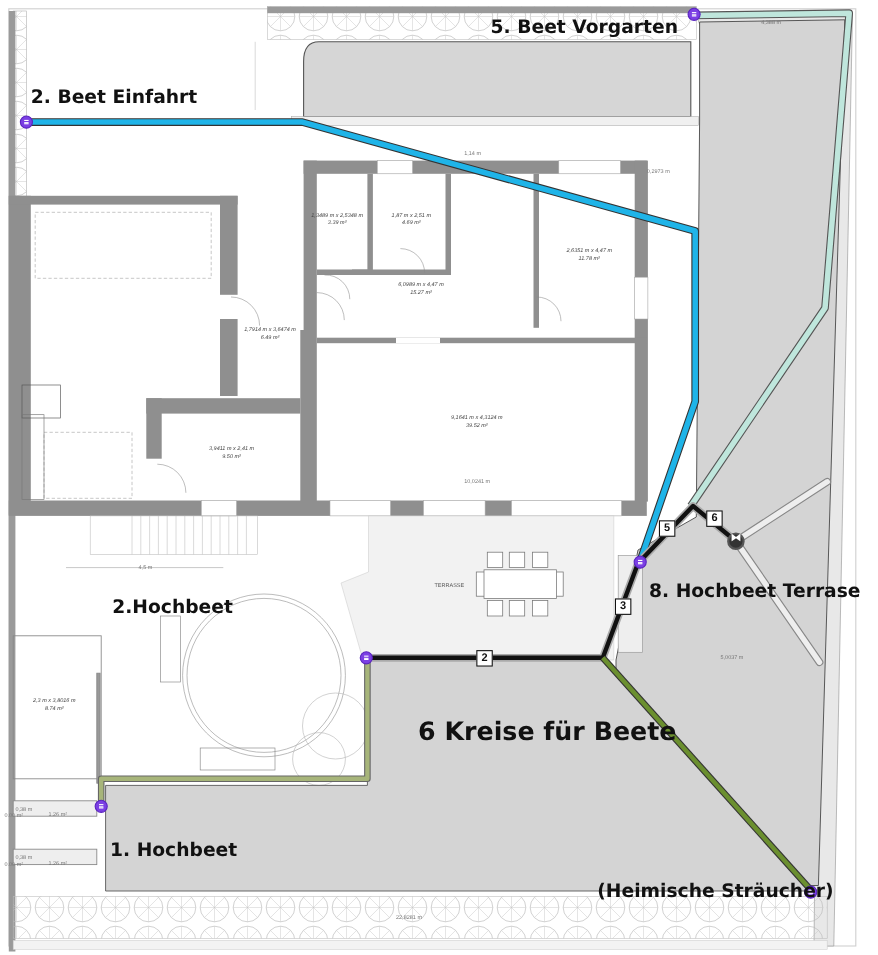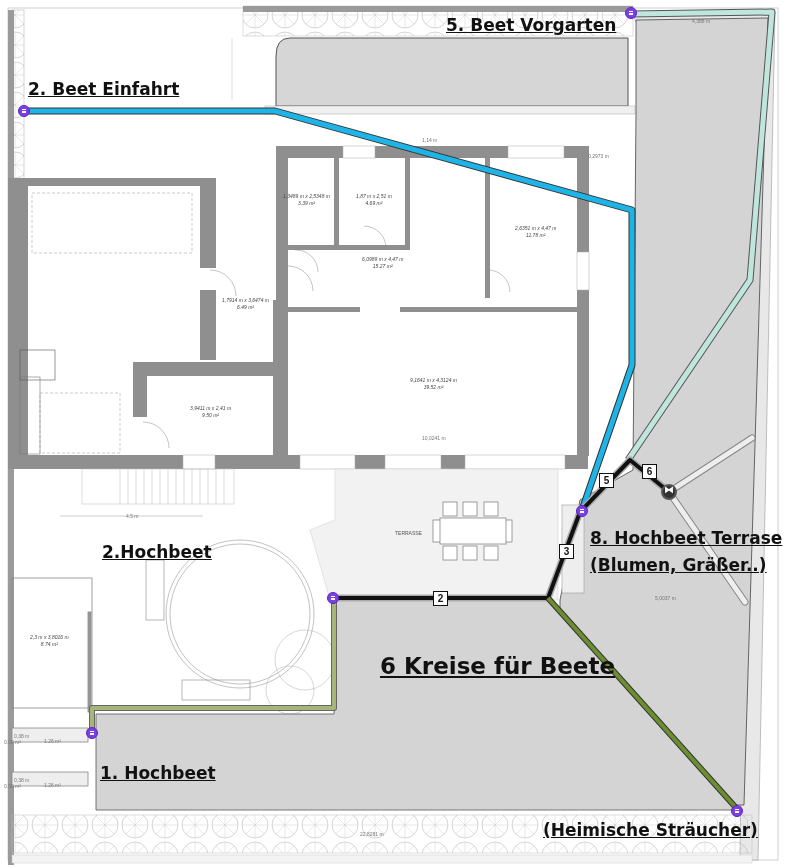--- a/index.html
+++ b/index.html
@@ -1,18 +1,18 @@
 <!DOCTYPE html>
 <html><head>
 <meta charset="utf-8">
 <style>
   html, body { margin:0; padding:0; background:#ffffff; }
   body { width:798px; height:868px; position:relative; overflow:hidden; font-family:"DejaVu Sans", sans-serif; }
   #plan { position:absolute; left:0; top:0; width:798px; height:868px; }
-  .label { position:absolute; font-family:"DejaVu Sans", sans-serif; font-weight:bold; color:#111; font-size:17px; line-height:22px; white-space:nowrap;text-decoration:underline; }
+  .label { position:absolute; font-family:"DejaVu Sans", sans-serif; font-weight:bold; color:#111; font-size:17px; line-height:22px; white-space:nowrap; }
   .label .l2 { display:block; }
   .room-txt { position:absolute; font-family:"Liberation Sans", sans-serif; font-style:italic; font-size:5px; color:#444; text-align:center; line-height:7px; white-space:nowrap; }
   .dim { position:absolute; font-family:"Liberation Sans", sans-serif; font-size:5px; color:#777; white-space:nowrap; }
   .tag { position:absolute; width:13px; height:13px; background:#fff; border:1px solid #111; font-family:"Liberation Sans", sans-serif; font-weight:bold; font-size:10px; line-height:13px; text-align:center; color:#111; }
   .node { position:absolute; width:12px; height:12px; border-radius:50%; background:#7b3fe4; border:1px solid #5a24c0; box-sizing:border-box; }
   .node::after { content:""; position:absolute; left:3px; top:3px; width:4px; height:1px; background:#fff; box-shadow:0 2px 0 #fff, 0 3px 0 #fff; }
   .valve { position:absolute; width:16px; height:16px; border-radius:50%; background:#333; box-sizing:border-box; border:2px solid #555; }
   .valve::after { content:"⧓"; position:absolute; left:0; top:-2px; width:12px; text-align:center; color:#fff; font-size:10px; }
   .terr { position:absolute; font-family:"Liberation Sans", sans-serif; font-size:5px; color:#555; }
 </style>
@@ -192,26 +192,25 @@
 <div class="tag" style="left:599px;top:473px;">5</div>
 <div class="tag" style="left:642px;top:464px;">6</div>
 
 <div class="label" style="left:28px;top:78px;">2. Beet Einfahrt</div>
 <div class="label" style="left:446px;top:14px;">5. Beet Vorgarten</div>
 <div class="label" style="left:102px;top:541px;">
   <span class="l2">2.Hochbeet</span>
 </div>
 <div class="label" style="left:590px;top:527px;">
   <span class="l2">8. Hochbeet Terrase</span>
-  <span class="l2" style="margin-top:5px;">(Blumen, Gräßer..)</span>
 </div>
 <div class="label" style="left:380px;top:655px;font-size:23px;">6 Kreise für Beete</div>
 <div class="label" style="left:100px;top:762px;">1. Hochbeet</div>
 <div class="label" style="left:543px;top:799px;">
-  <span class="l2" style="margin-top:20px;">(Heimische Sträucher)</span>
+  <span class="l2" style="margin-top:0;">(Heimische Sträucher)</span>
 </div>
 
 <div class="room-txt" style="left:283px;top:193px;">
   <span>1,3489 m x 2,5348 m</span><br><span>3.39 m²</span>
 </div>
 <div class="room-txt" style="left:356px;top:193px;">
   <span>1,87 m x 2,51 m</span><br><span>4.69 m²</span>
 </div>
 <div class="room-txt" style="left:362px;top:256px;">
   <span>6,0989 m x 4,47 m</span><br><span>15.27 m²</span>

